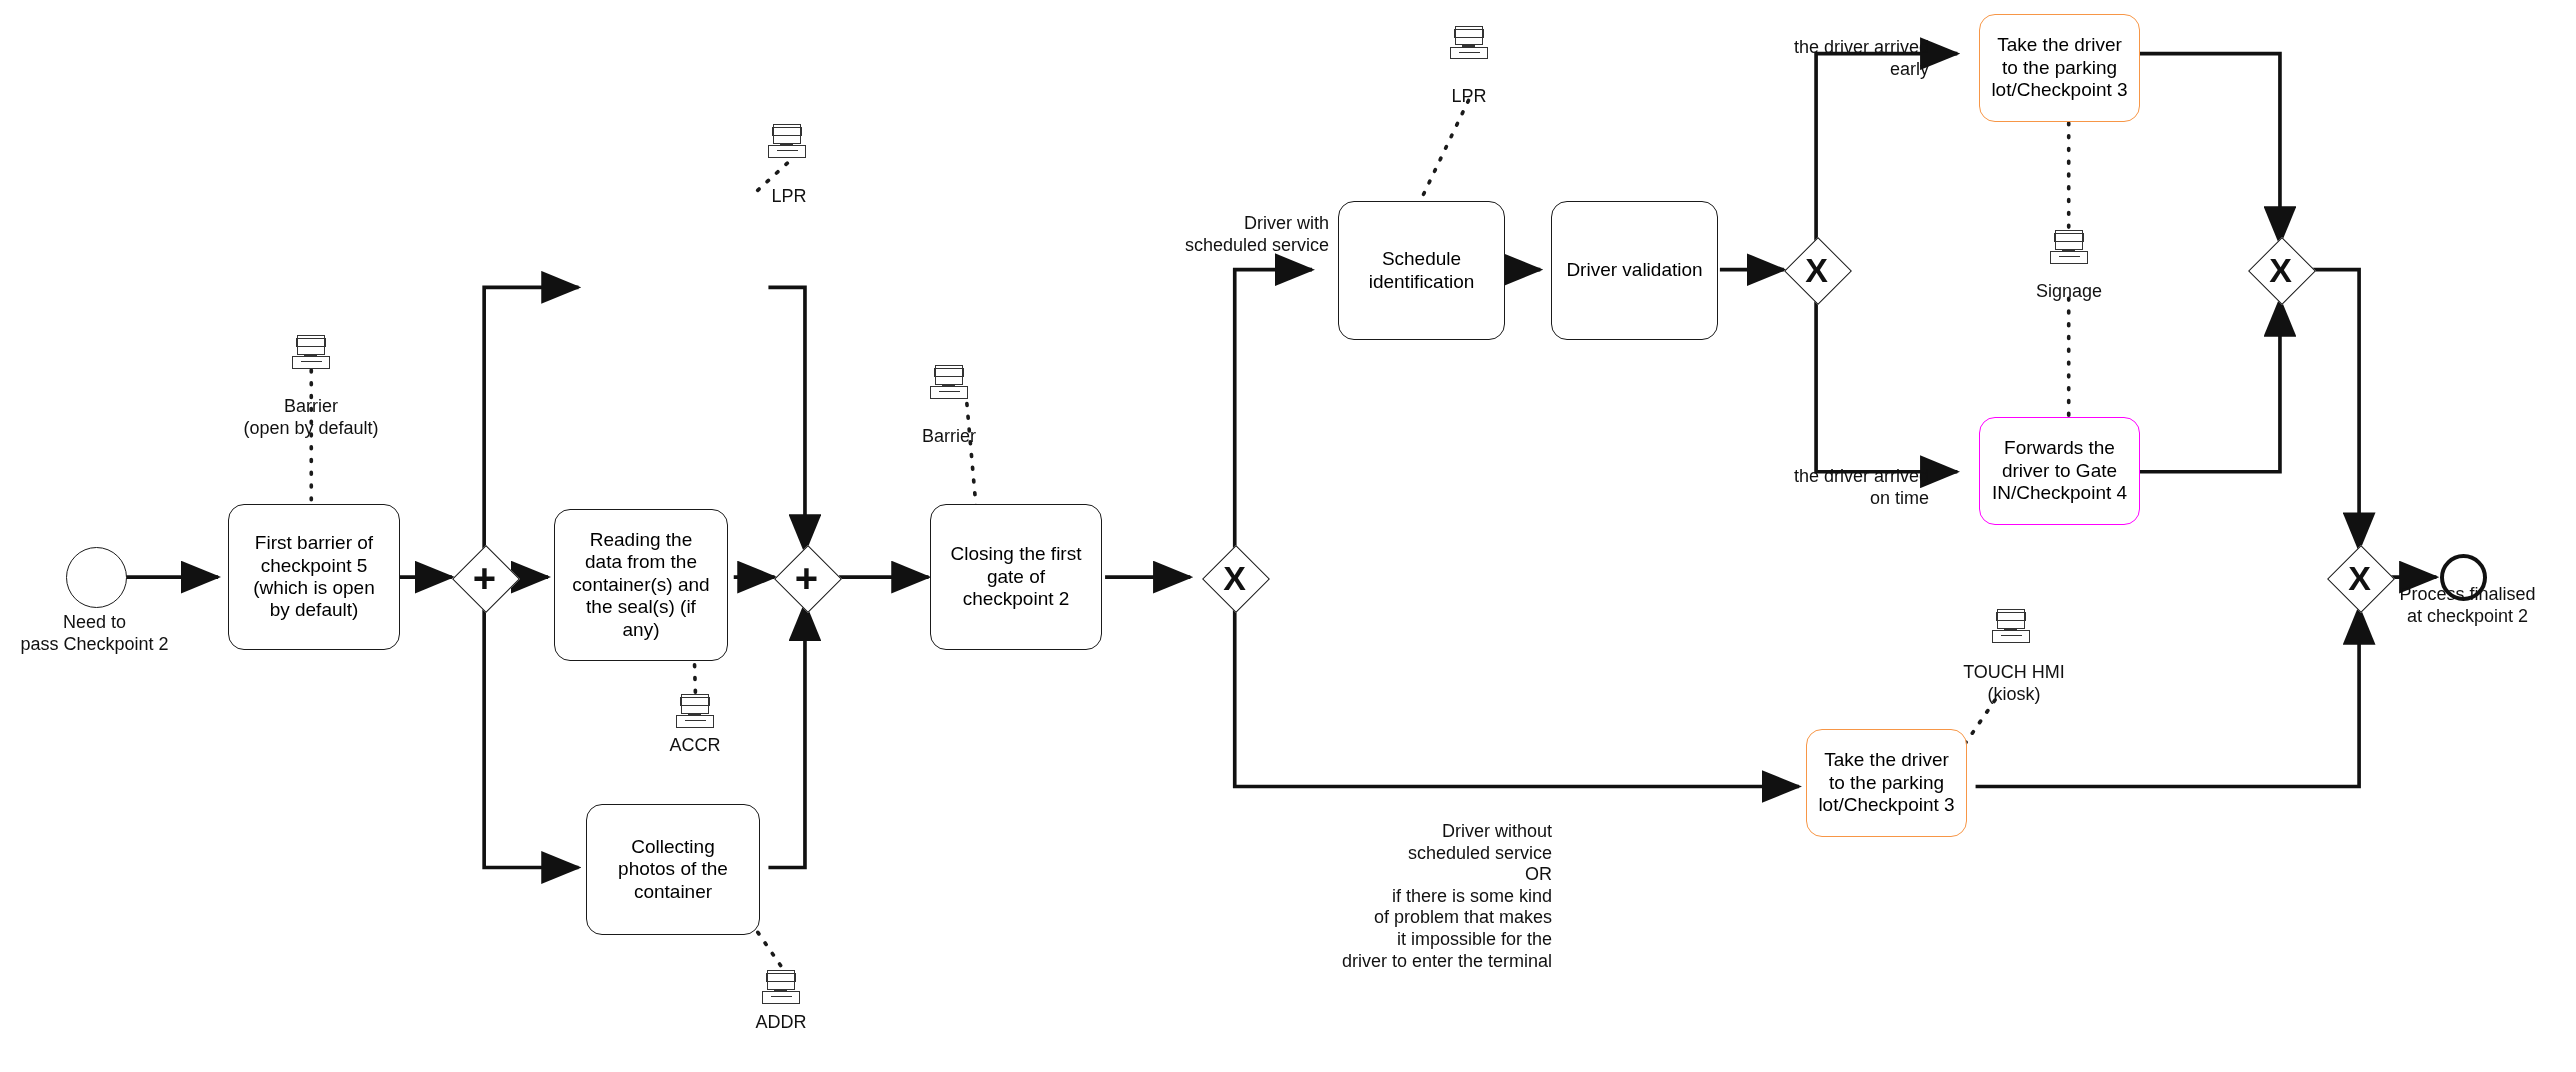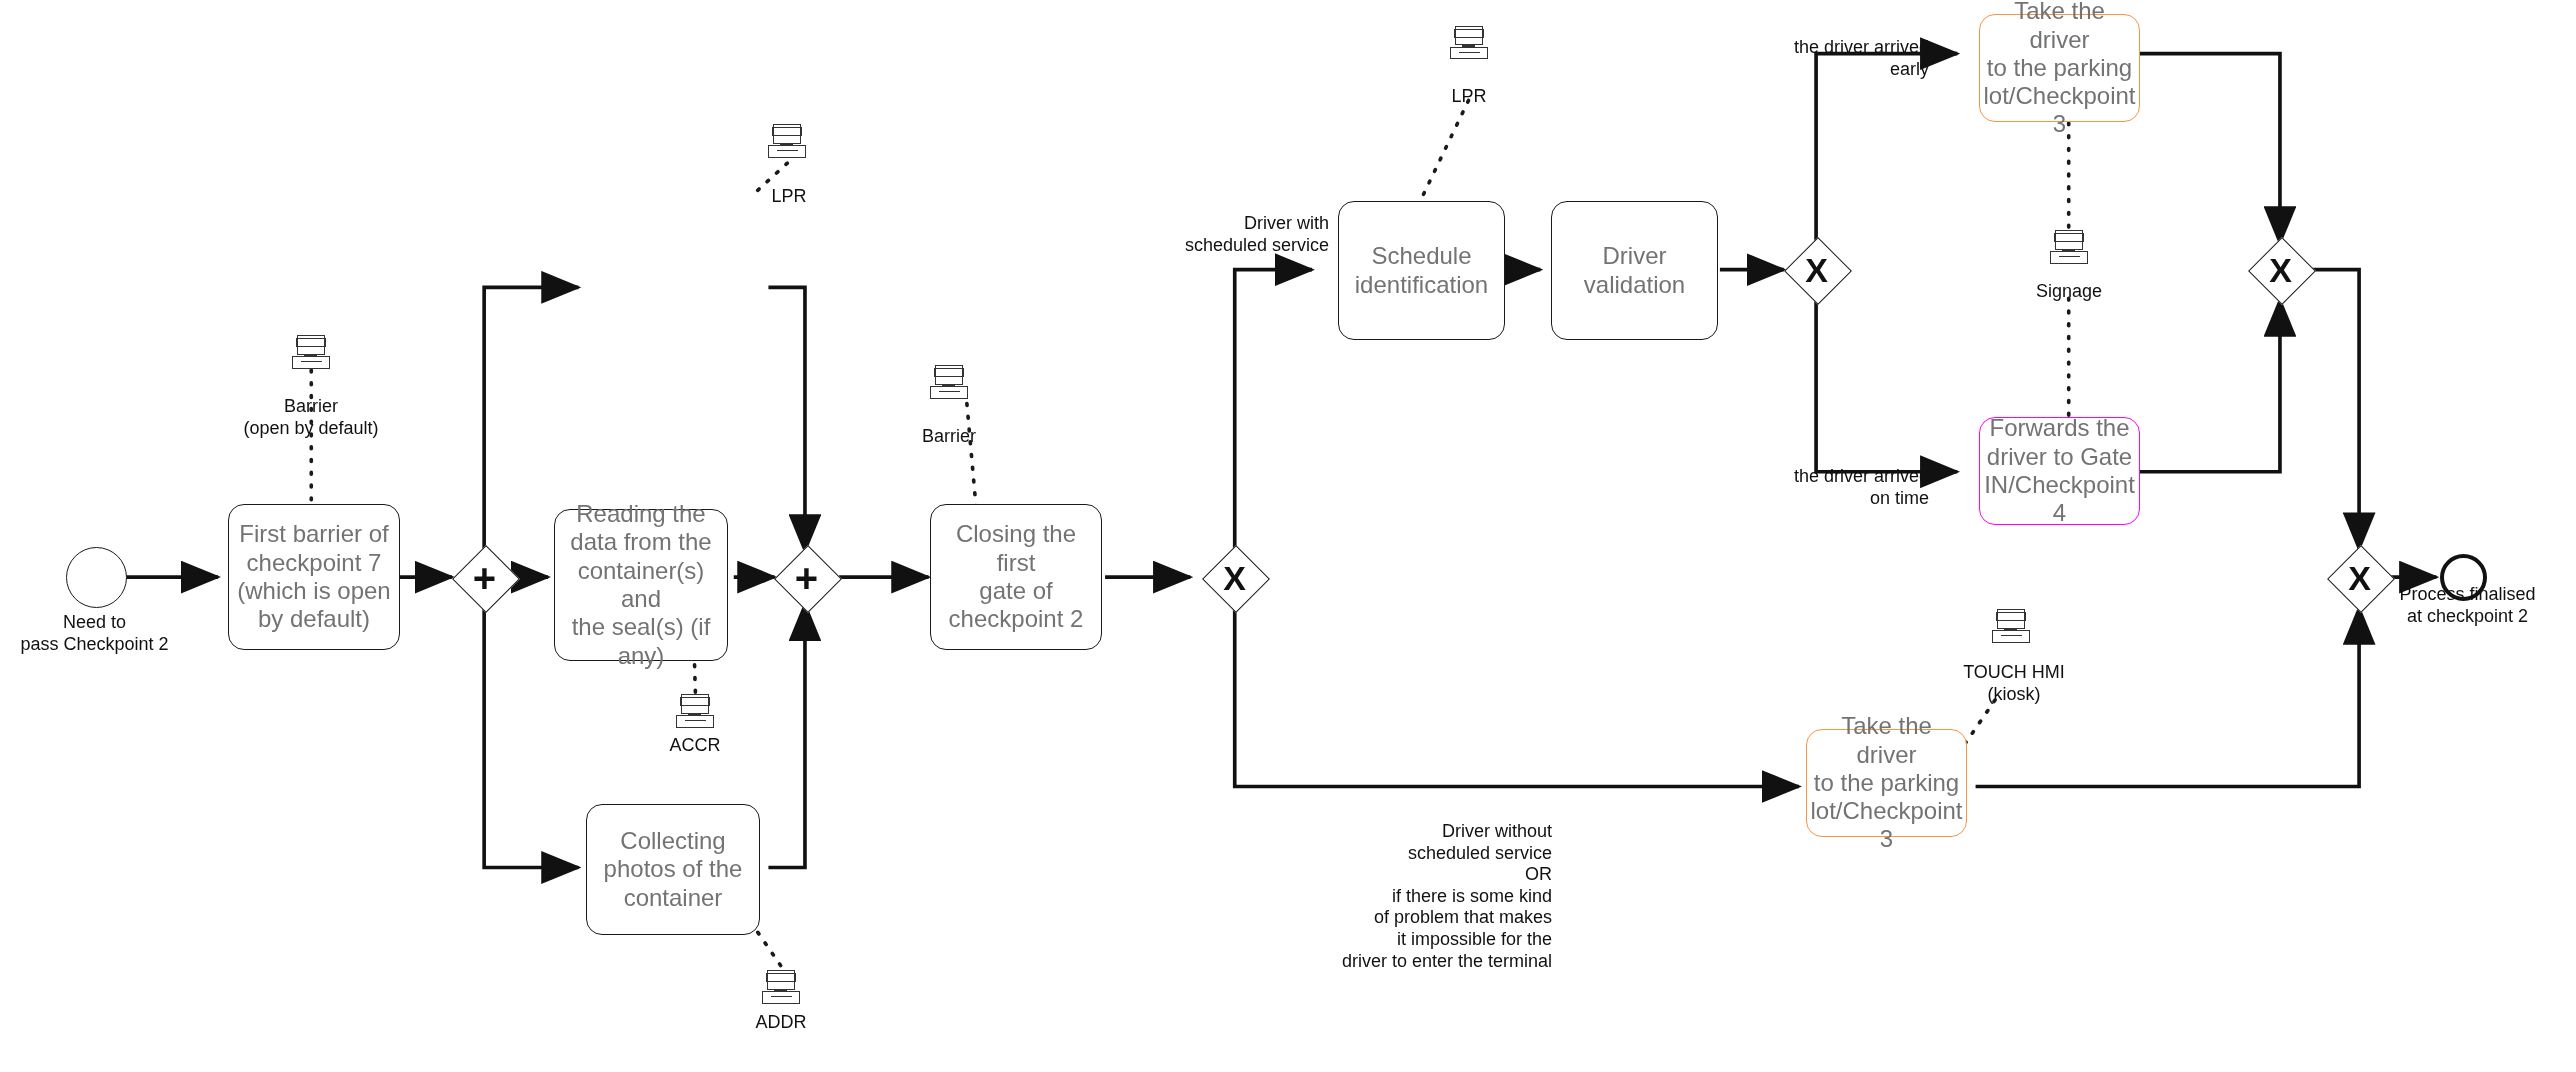--- a/index.html
+++ b/index.html
@@ -5,21 +5,21 @@
 <style>
   html,body{margin:0;padding:0;background:#ffffff;}
   body{font-family:"Liberation Sans","DejaVu Sans",sans-serif;}
   #canvas{position:relative;width:2576px;height:1072px;background:#ffffff;overflow:hidden;}
   svg#wires{position:absolute;left:0;top:0;width:2576px;height:1072px;pointer-events:none;}
 
   .task{
     position:absolute;box-sizing:border-box;
     border:1.8px solid #1a1a1a;border-radius:16px;background:#ffffff;
     display:flex;align-items:center;justify-content:center;text-align:center;
-    font-size:24px;line-height:1.18;color:#737373;padding:4.9px 6px;
+    font-size:19px;line-height:1.18;color:#000000;padding:4.9px 6px;
     white-space:pre-line;
   }
   .task.orange{border-color:#f79646;}
   .task.magenta{border-color:#ff00ff;}
 
   .evt{
     position:absolute;box-sizing:border-box;border-radius:50%;background:#ffffff;
   }
   .evt.start{border:1.8px solid #1a1a1a;}
   .evt.end{border:4.9px solid #111111;}
@@ -113,21 +113,21 @@
       <path d="M 3398,490 L 3398,690"></path>
       <path d="M 3277,1150 L 3200,1262"></path>
     </g>
   </svg>
 
   <div class="evt start" style="left:66px;top:547px;width:61px;height:61px;"></div>
   <div class="lbl c" style="left:-6px;top:612px;width:201px;">Need to
 pass Checkpoint 2</div>
 
   <div class="task" style="left:228px;top:504px;width:172px;height:146px;">First barrier of
-checkpoint 7
+checkpoint 5
 (which is open
 by default)</div>
   <div class="task" style="left:554px;top:502px;width:174px;height:152px;margin-top:7px;">Reading the
 data from the
 container(s) and
 the seal(s) (if
 any)</div>
   <div class="task" style="left:586px;top:804px;width:174px;height:131px;">Collecting
 photos of the
 container</div>

